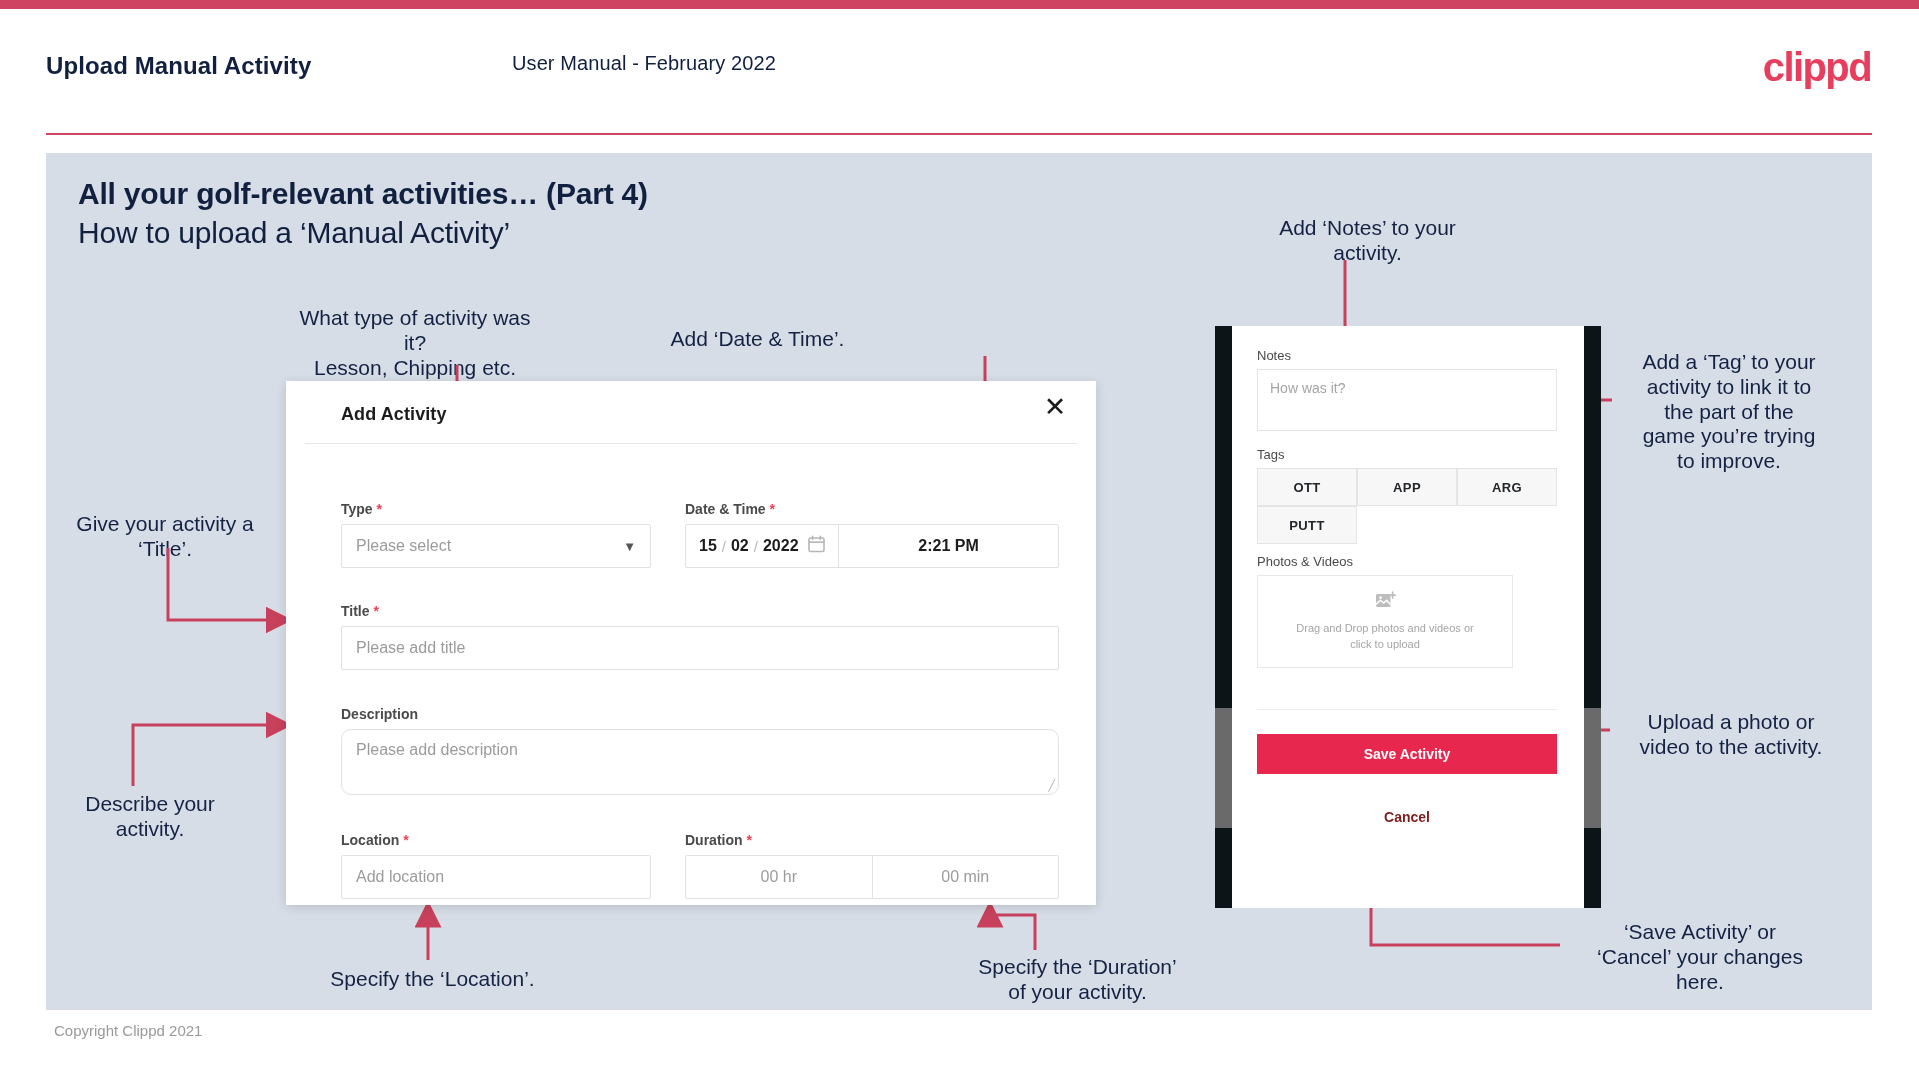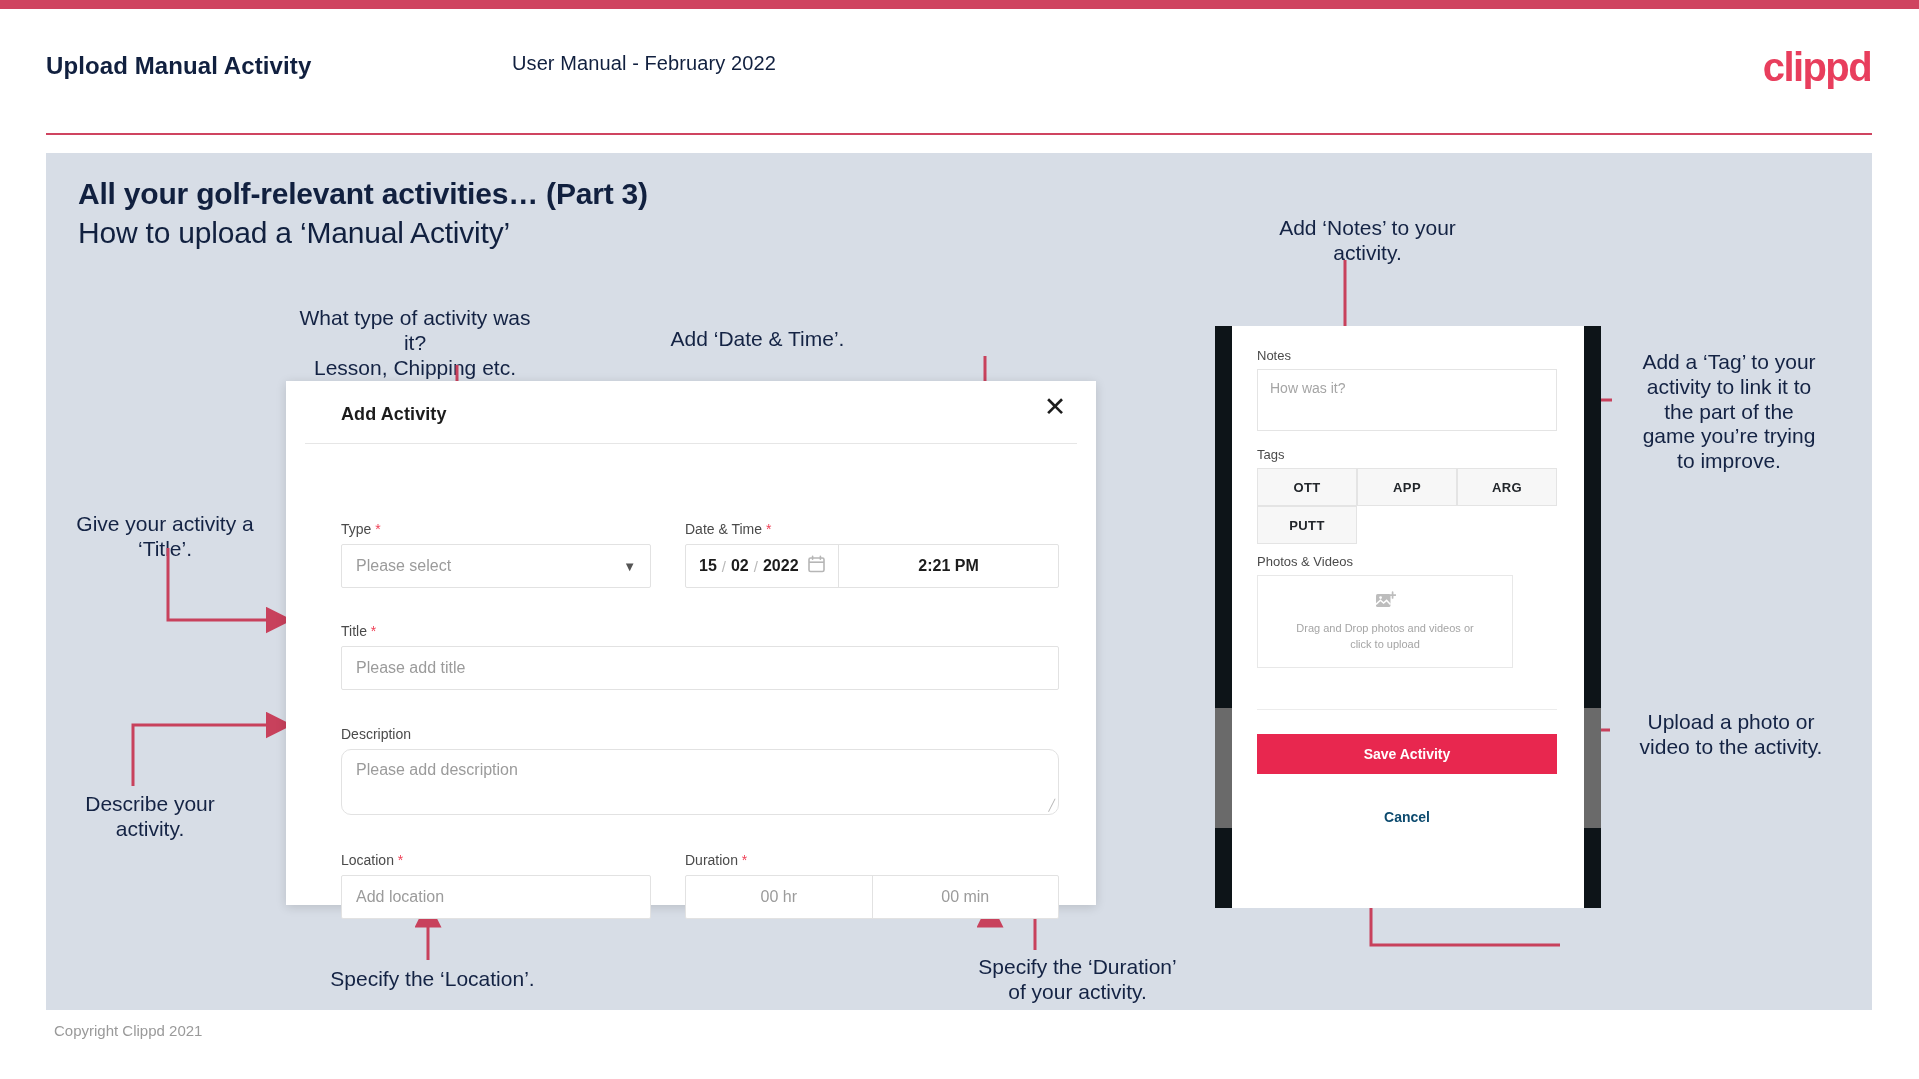--- a/index.html
+++ b/index.html
@@ -75,21 +75,21 @@
   .modal-close {
     position:absolute; right:26px; top:13px;
     font-size:27px; color:#1c1c1c; line-height:1; font-weight:400;
     width:30px; text-align:center; cursor:pointer;
   }
   .modal-divider {
     position:absolute; left:19px; top:62px; width:772px; height:1px; background:#e6e6e6;
   }
 
   .fld-label {
-    font-size:14px; color:#4a4a4a; margin-bottom:7px; font-weight:400;margin-top:20px;
+    font-size:14px; color:#4a4a4a; margin-bottom:7px; font-weight:700;
   }
   .req { color:#ef4056; font-size:14px; }
 
   .row { position:absolute; }
 
   .inp {
     height:44px; border:1px solid #e2e2e2; background:#fff;
     display:flex; align-items:center; padding:0 14px;
     font-size:16px; color:#9b9b9b; border-radius:2px;
   }
@@ -135,21 +135,21 @@
     gap:7px;
   }
   .drop-txt { font-size:11px; color:#a5a5a5; text-align:center; line-height:1.45; }
   .ph-rule { height:1px; background:#ececec; }
   .save-btn {
     background:#e8274f; height:40px; display:flex; align-items:center; justify-content:center;
     color:#fff; font-size:14px; font-weight:700;
   }
   .cancel-btn {
     height:28px; display:flex; align-items:center; justify-content:center;
-    color:#0c4a6e; font-size:14px; font-weight:700;text-align:center;
+    color:#7f1d1d; font-size:14px; font-weight:700;text-align:center;
   }
 
   .footer {
     position:absolute; left:54px; top:1022px;
     font-size:15px; color:#9a9a9a;
   }
 </style>
 </head>
 <body>
 
@@ -158,33 +158,34 @@
   <div class="top-bar"></div>
 
   <div class="header">
     <div class="hdr-title">Upload Manual Activity</div>
     <div class="hdr-sub">User Manual - February 2022</div>
     <div class="logo">clippd</div>
     <div class="hdr-rule"></div>
   </div>
 
   <div class="slide">
-    <div class="slide-title">All your golf-relevant activities… (Part 3)</div>
+    <div class="slide-title">All your golf-relevant activities… (Part 4)</div>
     <div class="slide-subtitle">How to upload a ‘Manual Activity’</div>
   </div>
 
   <div class="ann" style="left:290px; top:306px; width:250px;">What type of activity was it?<br>Lesson, Chipping etc.</div>
   <div class="ann" style="left:650px; top:327px; width:215px;">Add ‘Date &amp; Time’.</div>
   <div class="ann" style="left:50px; top:512px; width:230px;">Give your activity a<br>‘Title’.</div>
   <div class="ann" style="left:50px; top:792px; width:200px;">Describe your<br>activity.</div>
   <div class="ann" style="left:310px; top:967px; width:245px;">Specify the ‘Location’.</div>
   <div class="ann" style="left:955px; top:955px; width:245px;">Specify the ‘Duration’<br>of your activity.</div>
   <div class="ann" style="left:1245px; top:216px; width:245px;">Add ‘Notes’ to your<br>activity.</div>
   <div class="ann" style="left:1618px; top:350px; width:222px;">Add a ‘Tag’ to your<br>activity to link it to<br>the part of the<br>game you’re trying<br>to improve.</div>
   <div class="ann" style="left:1615px; top:710px; width:232px;">Upload a photo or<br>video to the activity.</div>
+  <div class="ann" style="left:1570px; top:920px; width:260px;">‘Save Activity’ or<br>‘Cancel’ your changes<br>here.</div>
 
   <svg class="arrows" viewBox="0 0 1919 1079" width="1919" height="1079">
     <defs>
       <marker id="ah" markerWidth="9" markerHeight="9" refX="6.5" refY="4.5" orient="auto">
         <path d="M0,0 L9,4.5 L0,9 z" fill="#c8415c"></path>
       </marker>
     </defs>
     <g stroke="#c8415c" stroke-width="3" fill="none" marker-end="url(#ah)">
 
       <path d="M457,365 L457,434 L514,434 L514,488"></path>

